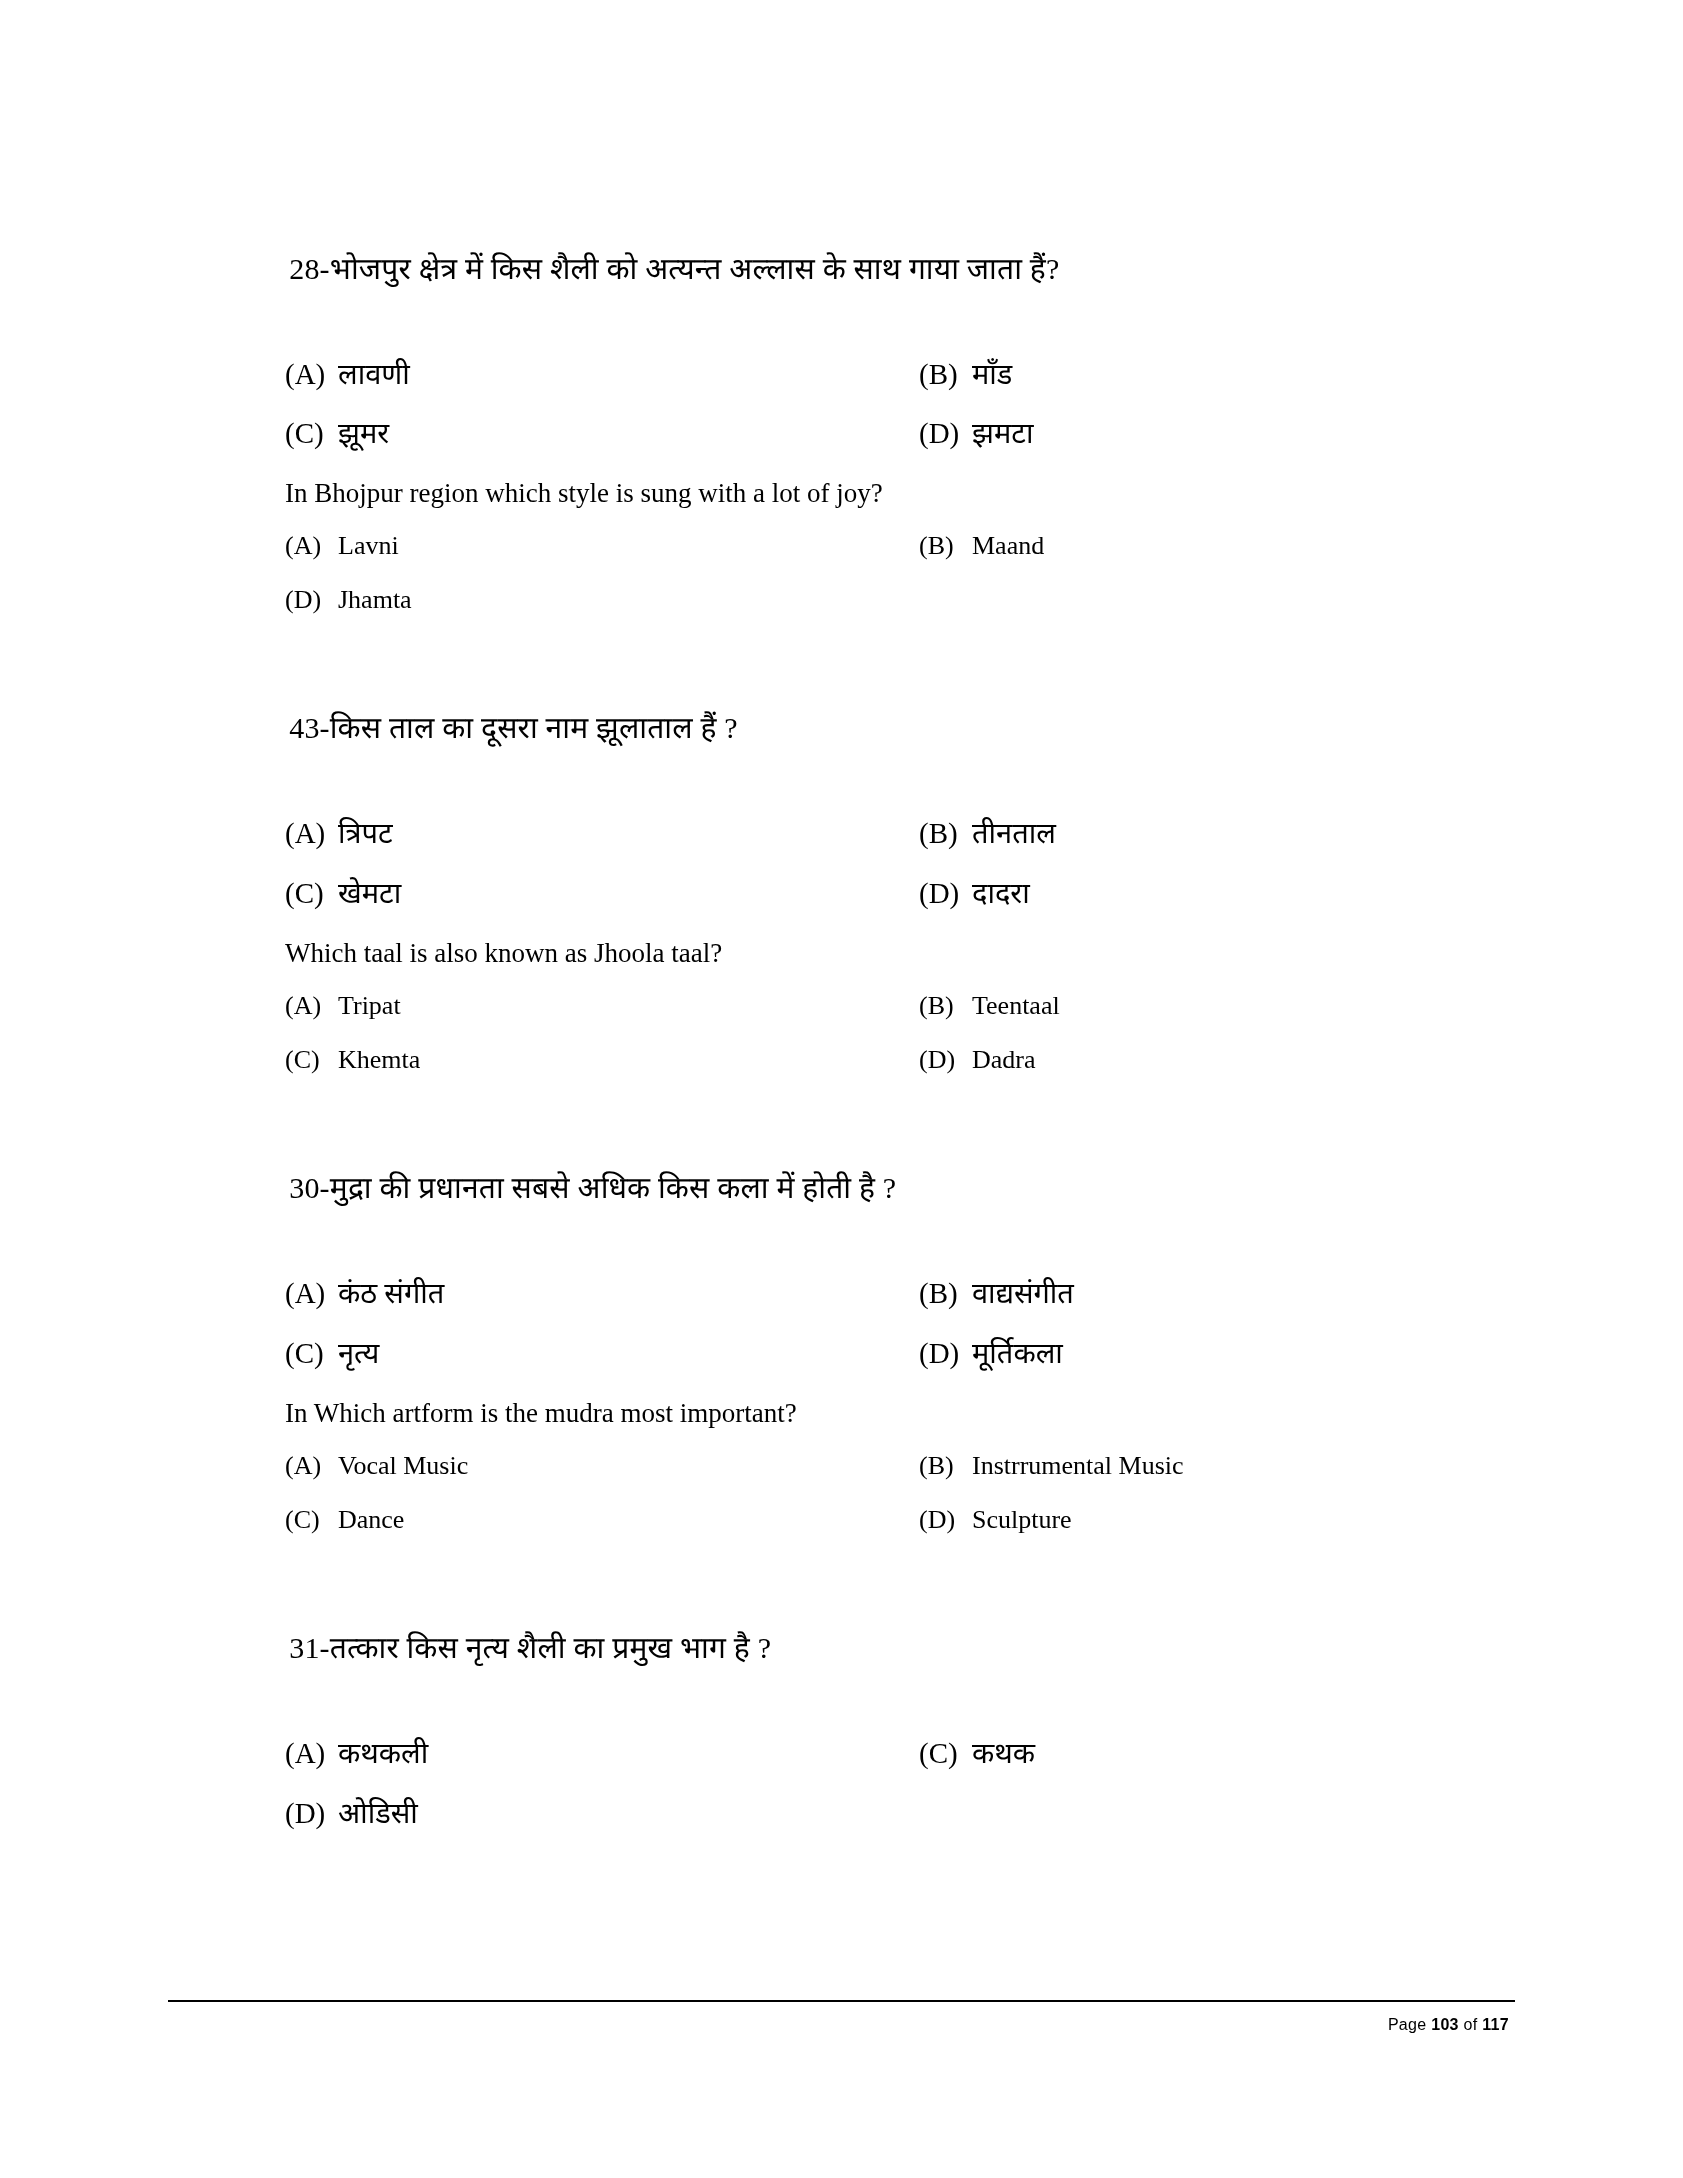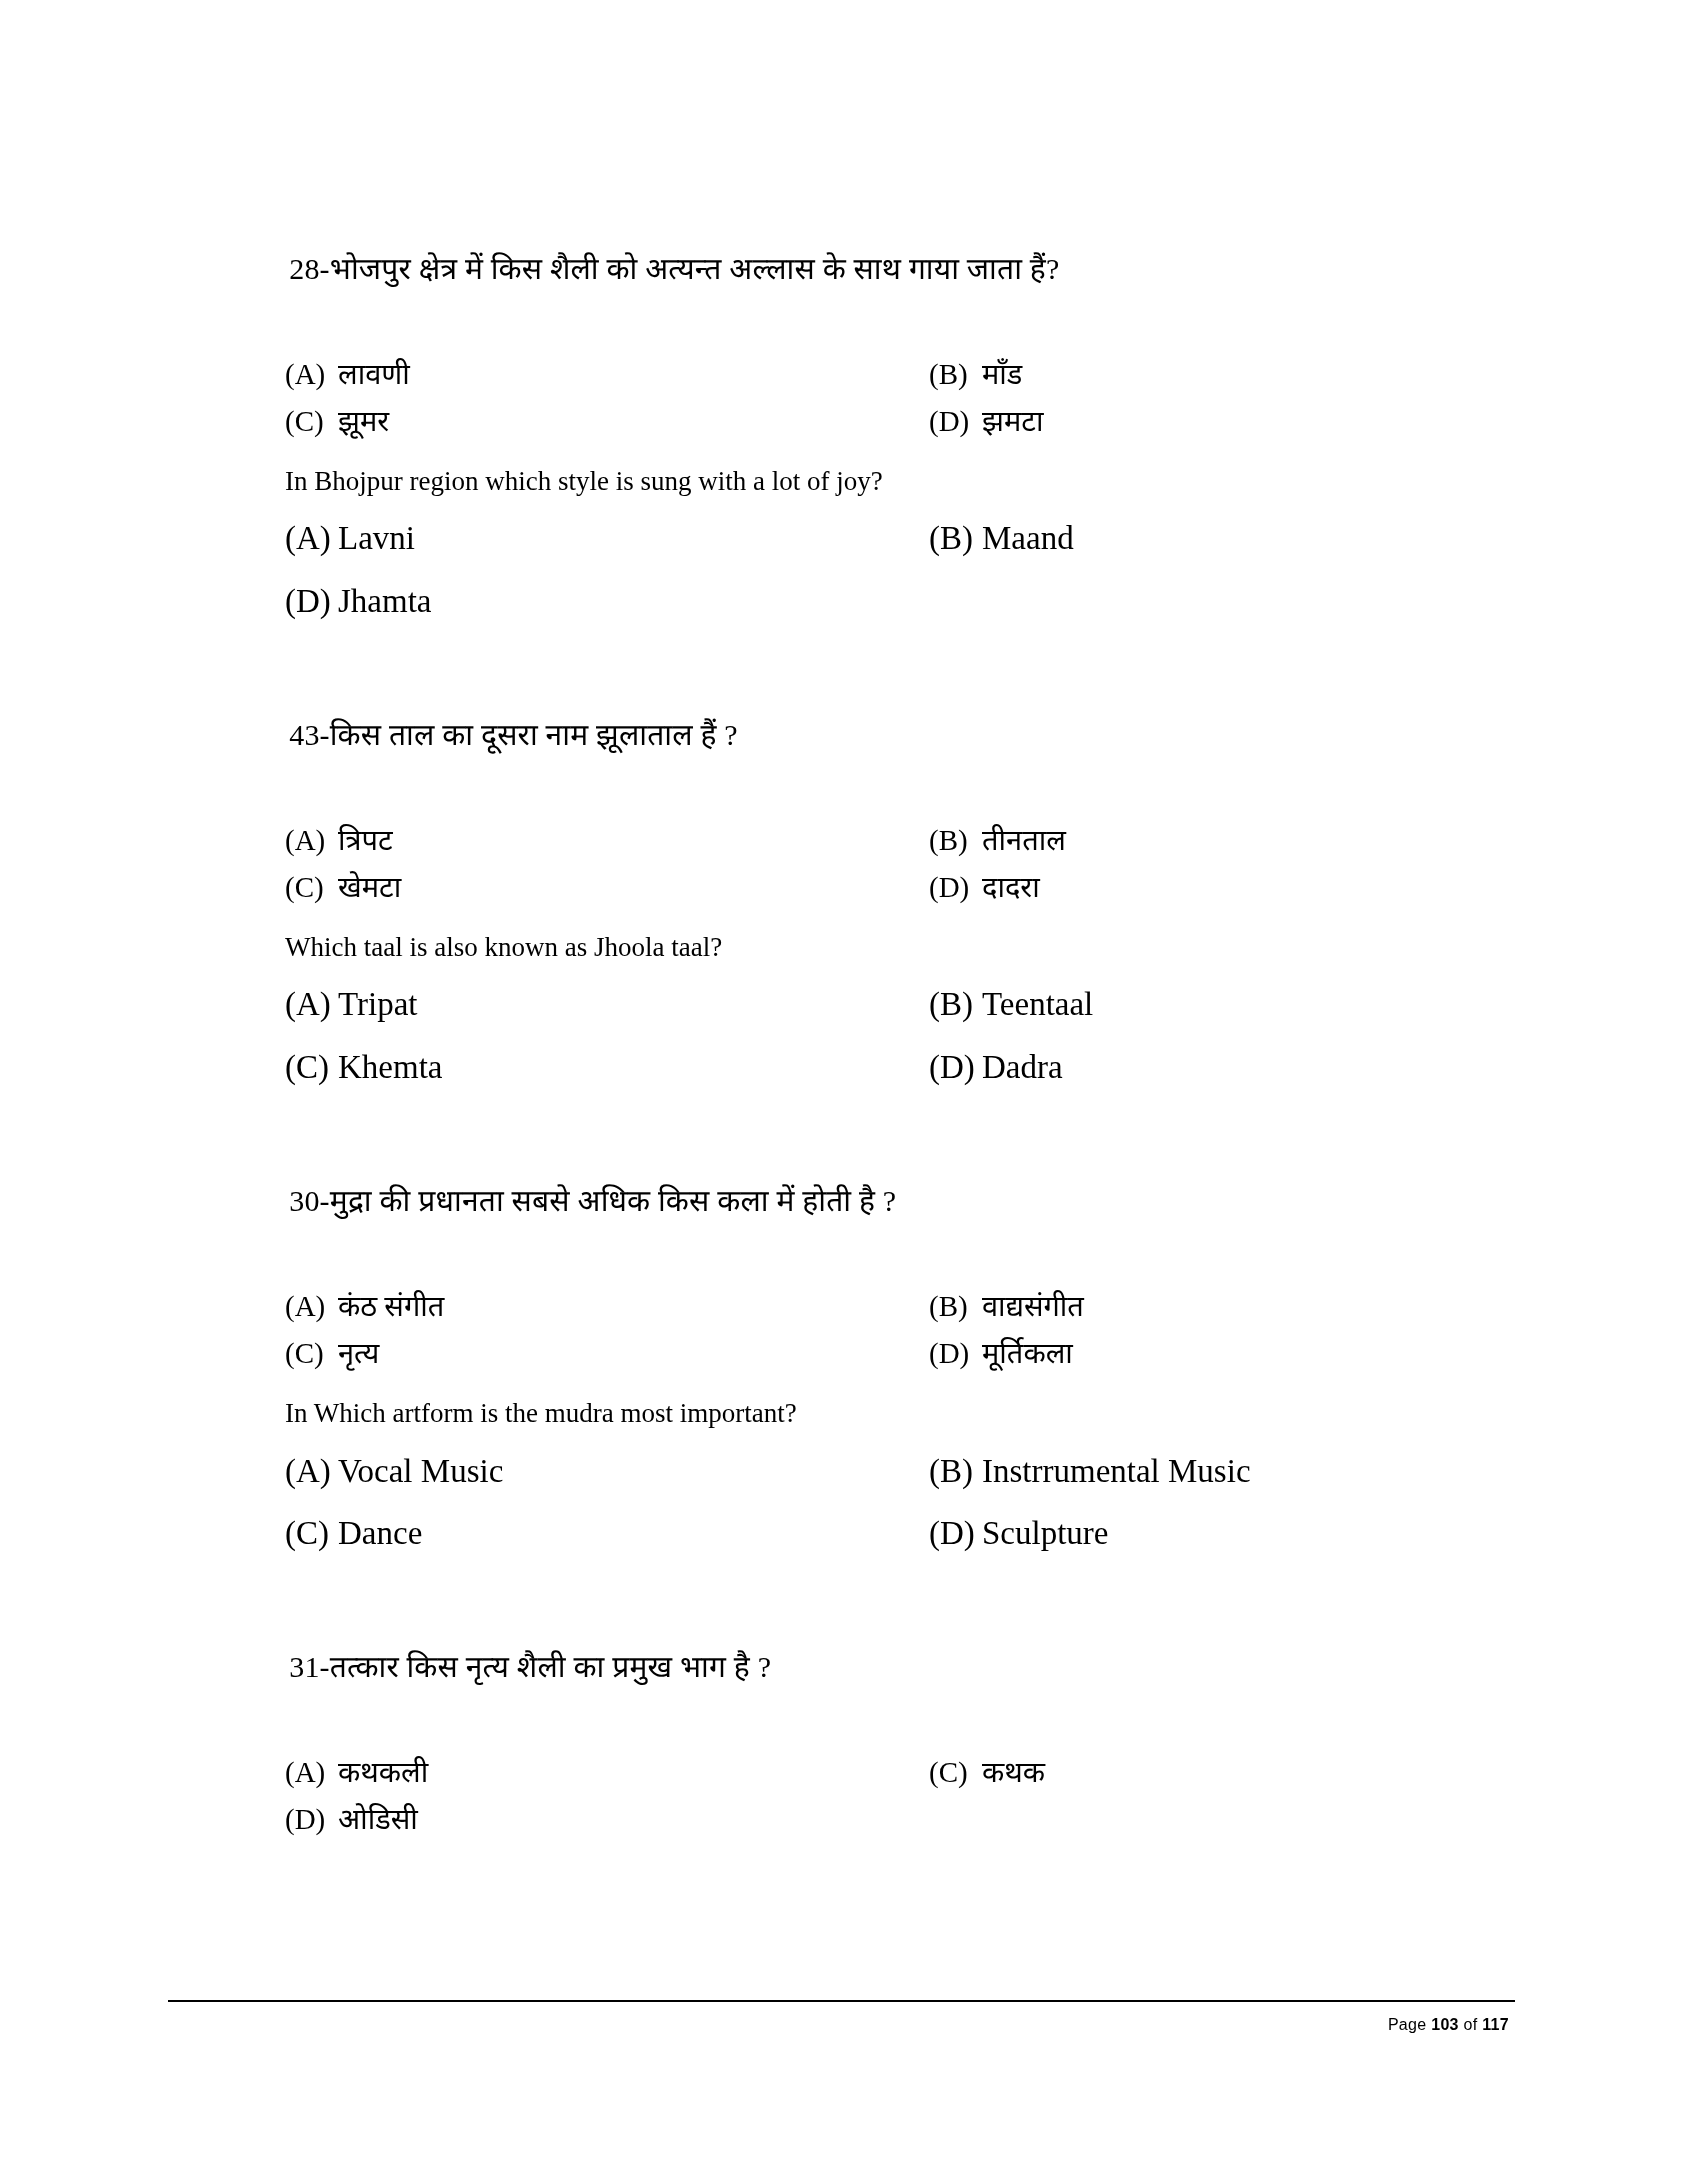--- a/index.html
+++ b/index.html
@@ -36,33 +36,32 @@
     line-height: 1.35;
     margin: 0 0 18px 0;
     padding-left: 42px;
   }
   .options {
     display: grid;
     grid-template-columns: 634px auto;
     row-gap: 22px;
     padding-left: 42px;
     margin-bottom: 22px;
-    gap: 10px;
   }
   .options.eng {
     row-gap: 20px;
     margin-bottom: 4px;
   }
   .opt {
     font-size: 29px;
     line-height: 1.3;
     white-space: pre;
   }
   .opt.eng {
-    font-size: 33px;
+    font-size: 26px;
   }
   .opt .lbl {
     display: inline-block;
     min-width: 53px;
   }
   .footer-rule {
     position: absolute;
     left: 168px;
     right: 168px;
     top: 2000px;

